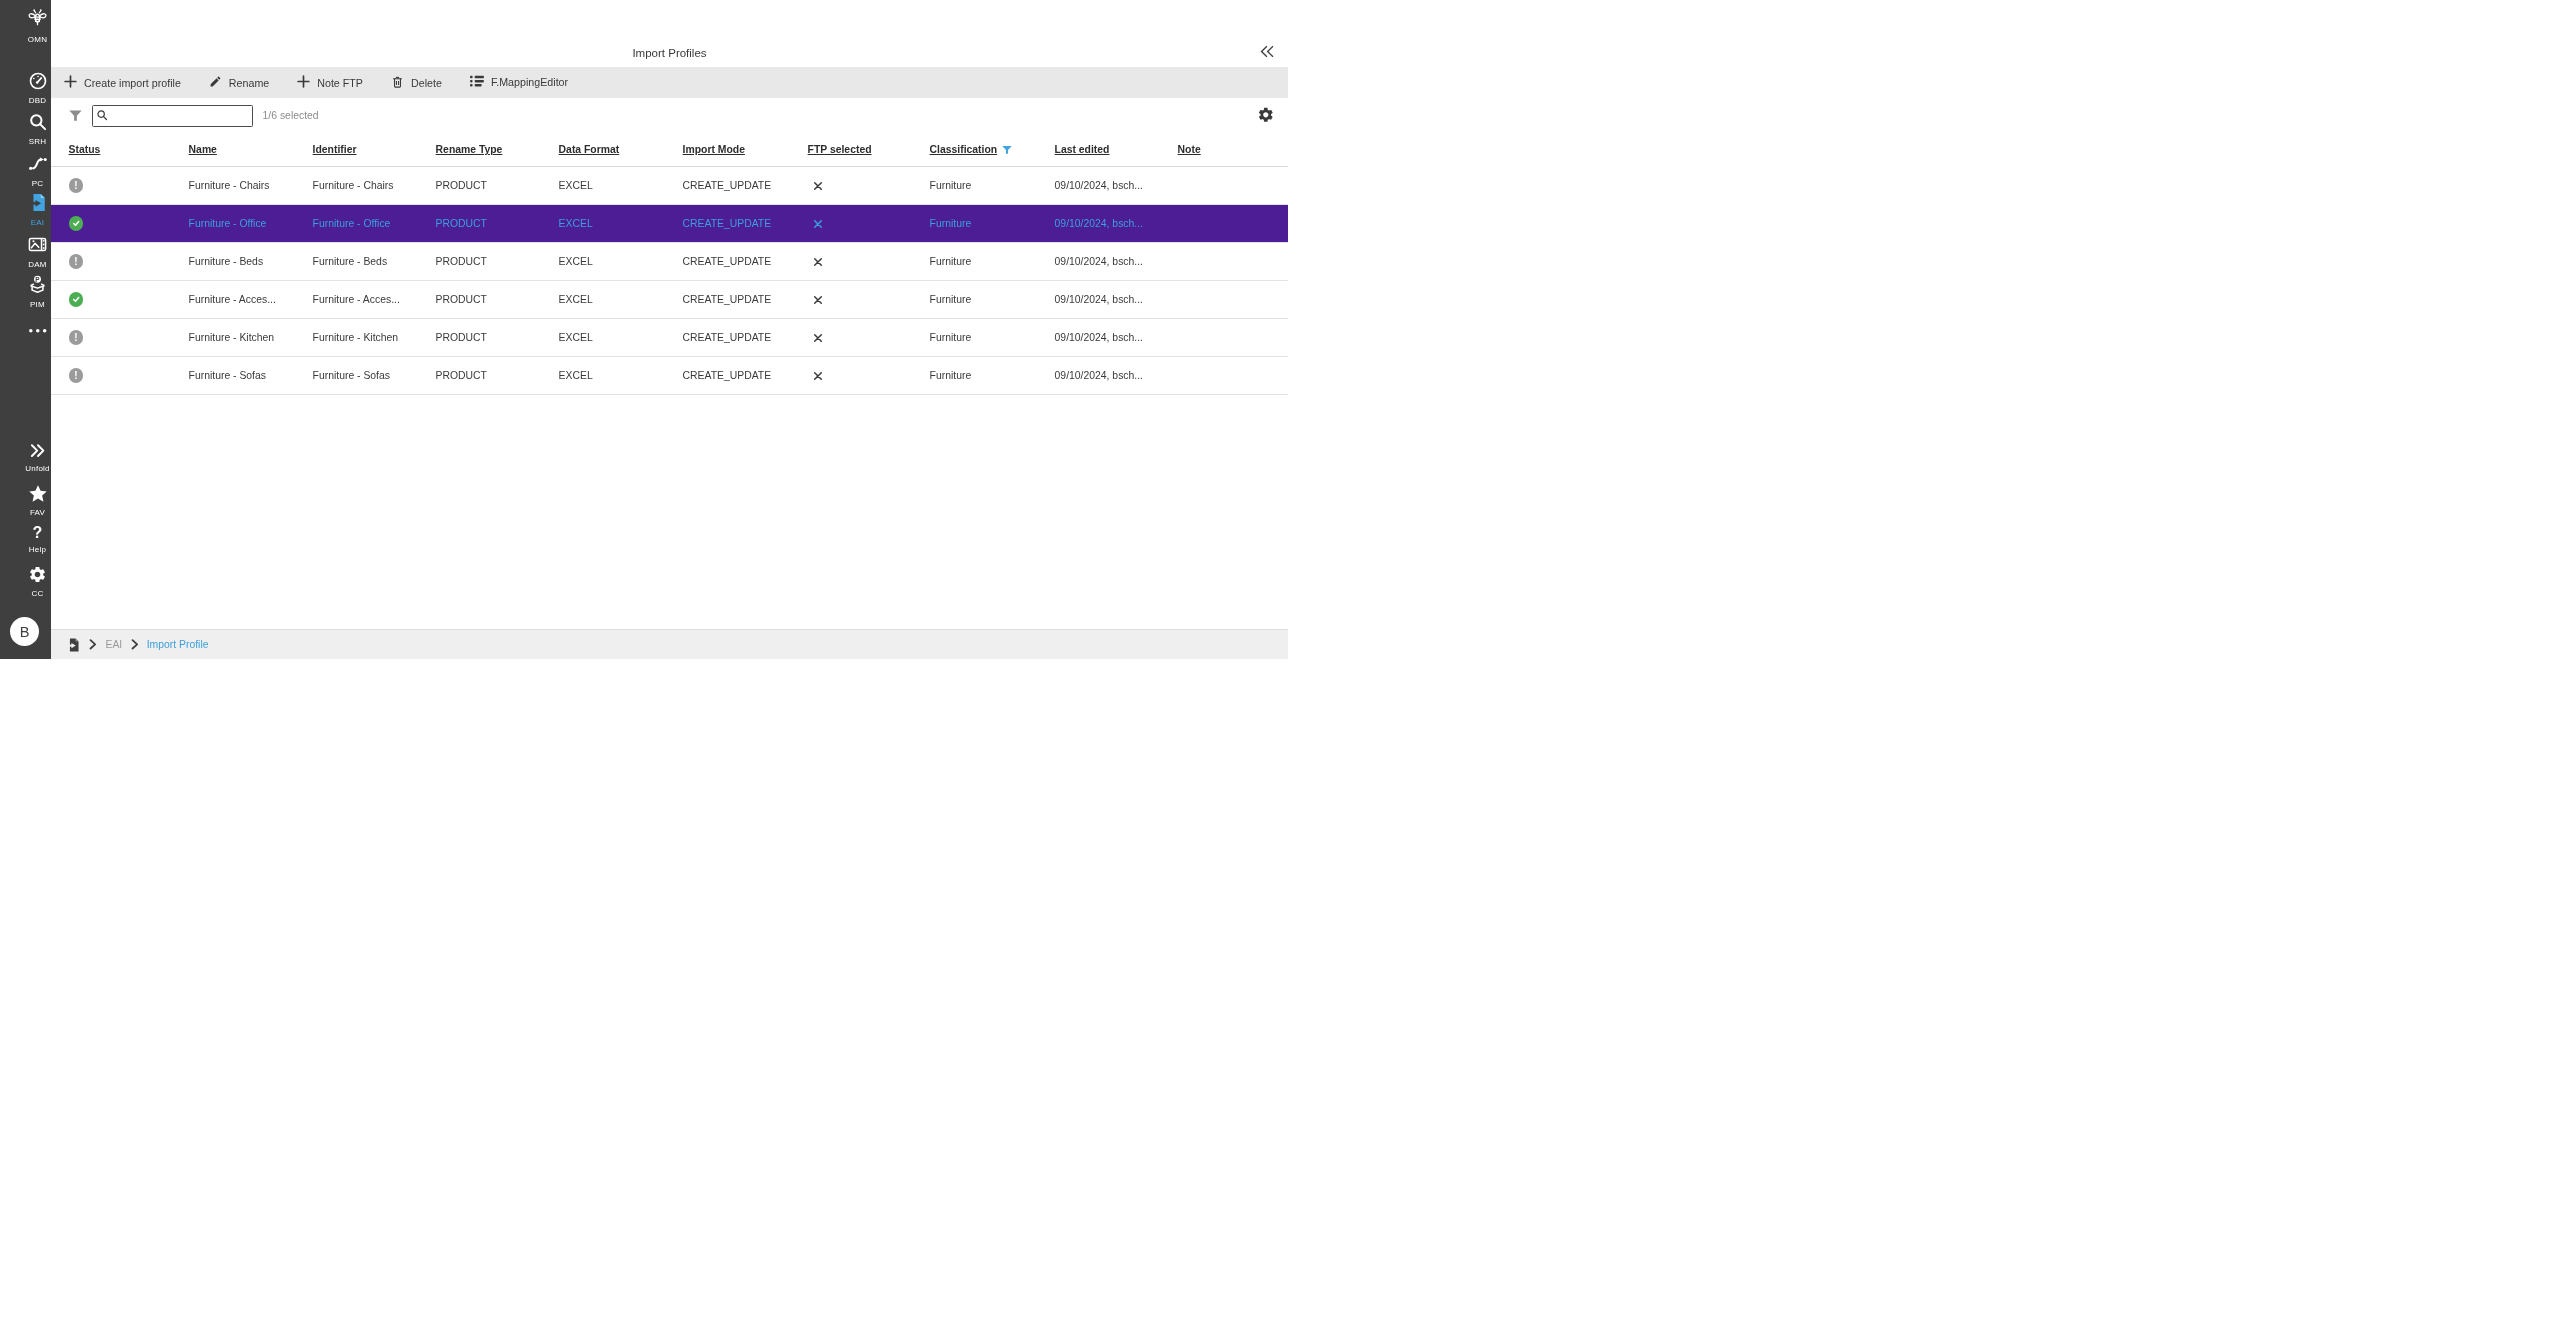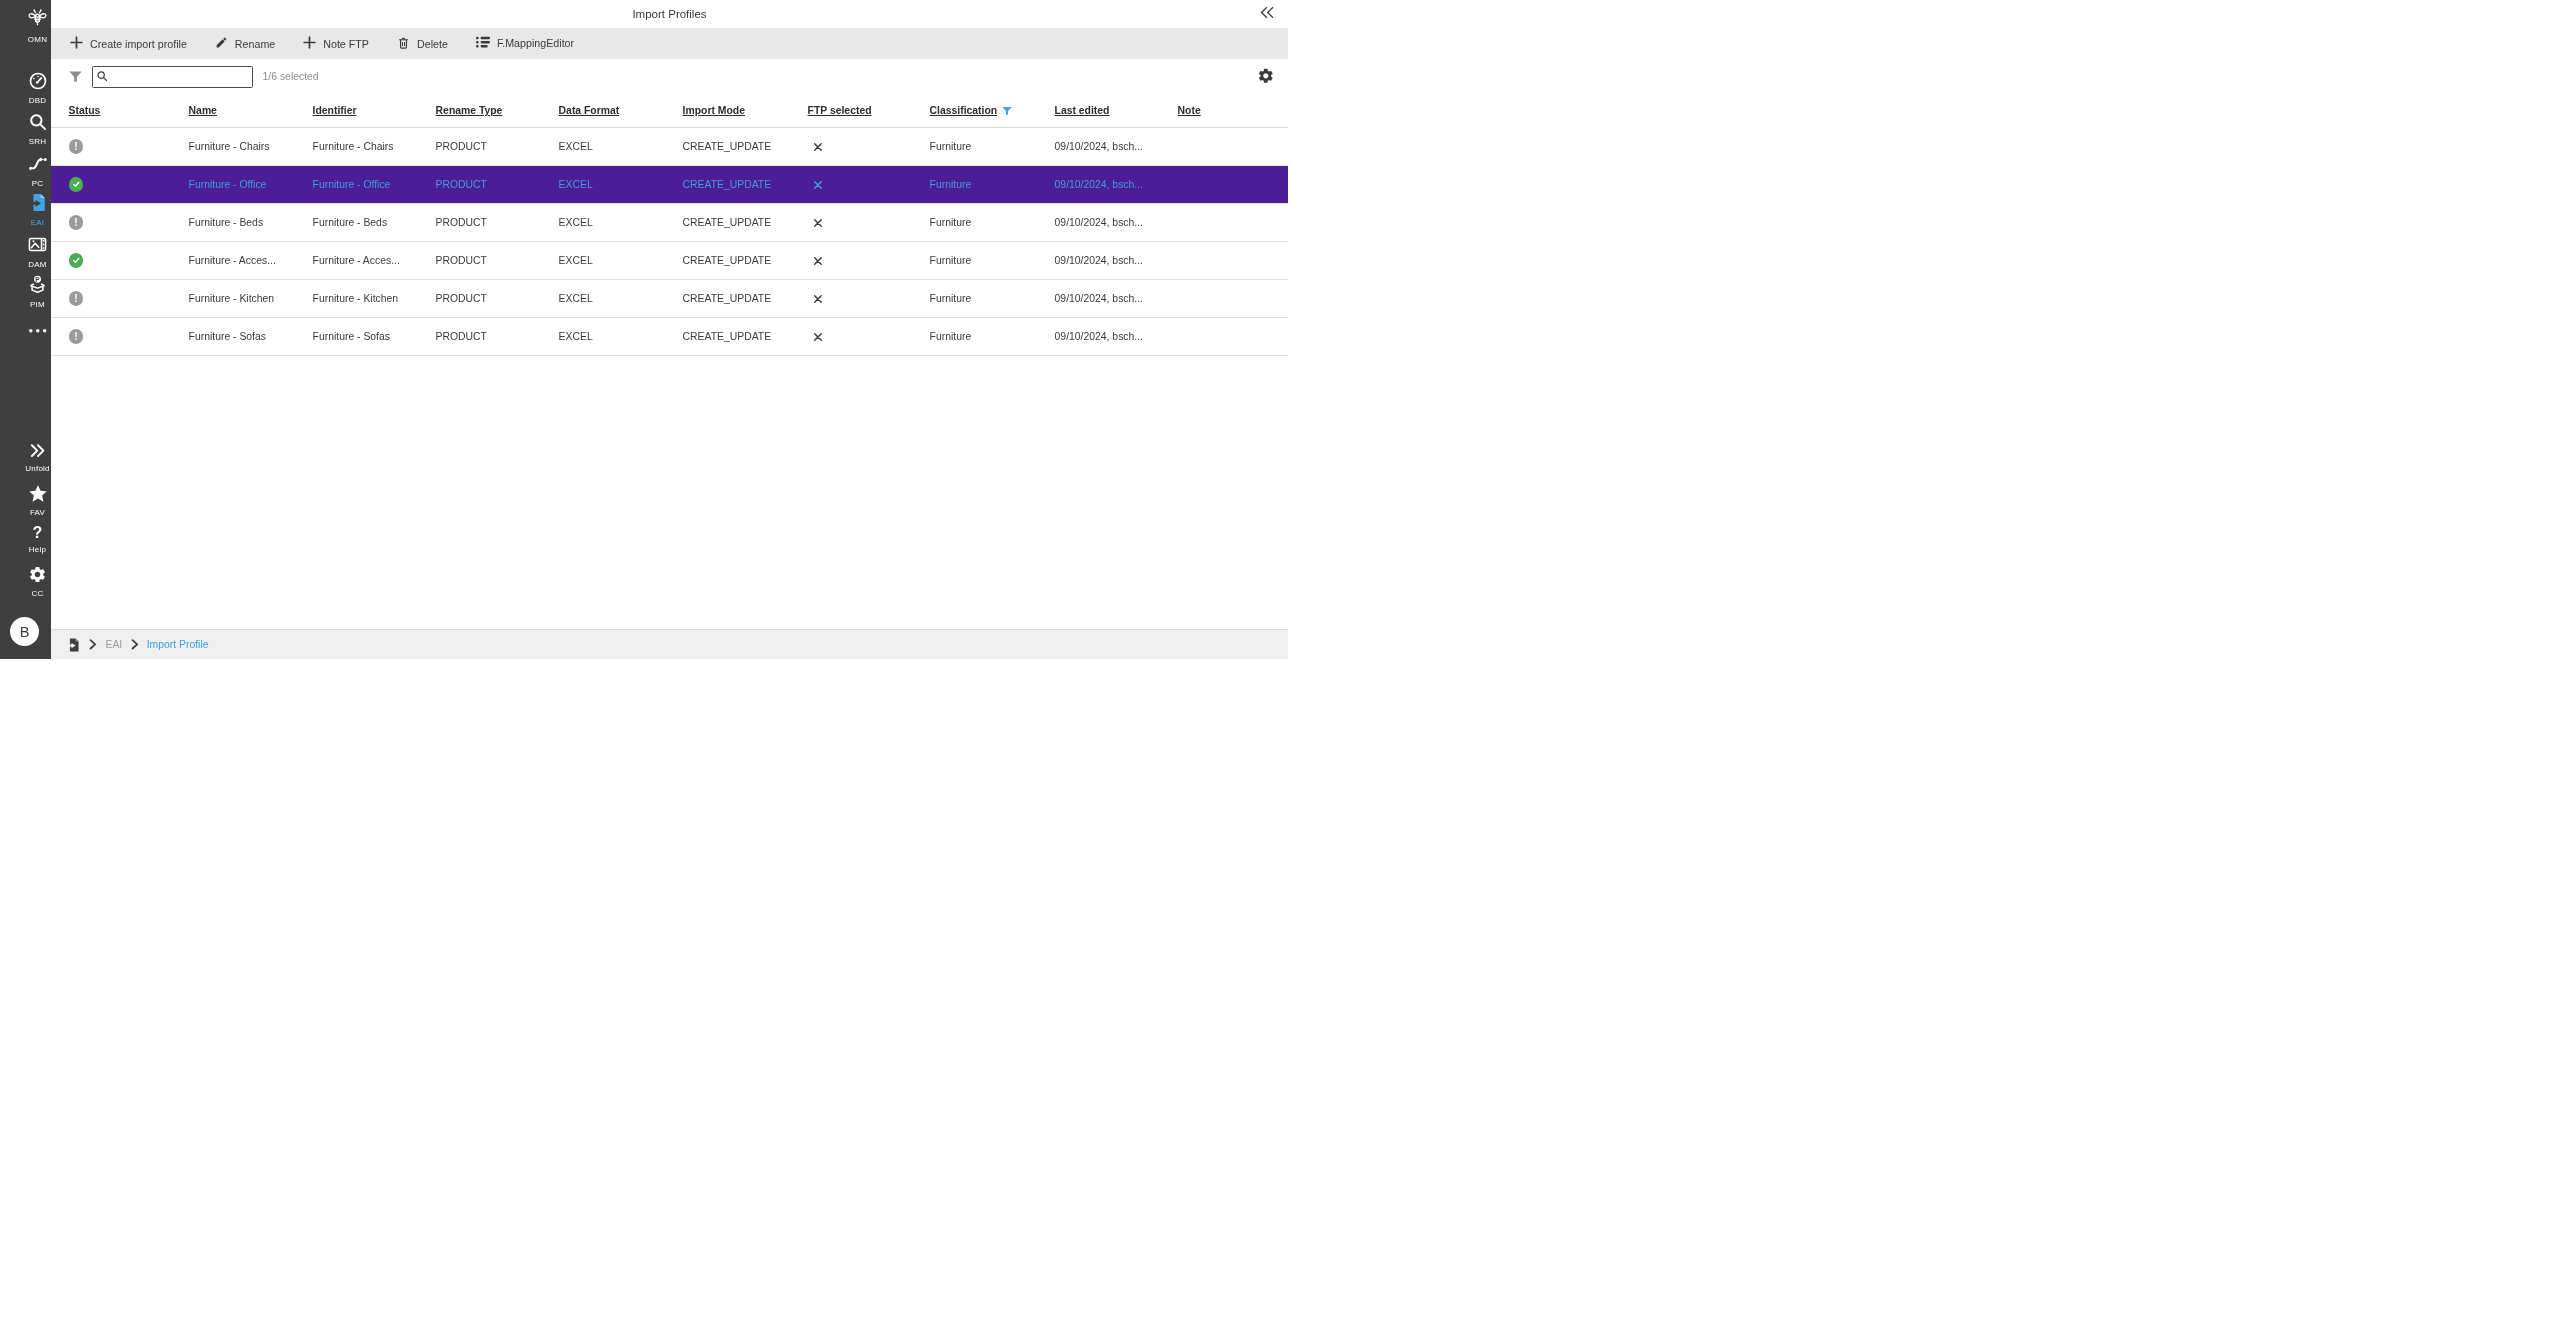--- a/index.html
+++ b/index.html
@@ -13,25 +13,25 @@
   .side-item .slbl{font-size:8px;letter-spacing:0.2px;}
   .side-item.active{color:#41a3e0;}
   .side-item.active .slbl{color:#41a3e0;}
   .avatar{position:absolute;left:10px;top:617px;width:29px;height:29px;border-radius:50%;
           background:#fff;display:flex;align-items:center;justify-content:center;
           font-size:14.6px;color:#3f3f3f;cursor:pointer;}
 
   
   .main{position:absolute;left:51px;top:0;width:1237px;height:659px;}
   .titlebar{position:relative;height:28px;}
-  .page-title{text-align:center;line-height:28px;font-size:11.5px;color:#3a3a3a;}
+  .page-title{text-align:center;line-height:28px;font-size:11.5px;color:#3a3a3a;margin-top:39px;}
   .collapse-btn{position:absolute;right:12.3px;top:6.1px;cursor:pointer;}
 
   .toolbar{height:31px;background:#e8e8e8;display:flex;align-items:center;
-           padding-left:19px;gap:28px;}
+           padding-left:13px;gap:28px;}
   .tbtn{display:flex;align-items:center;gap:7px;font-size:10.7px;color:#3a3a3a;cursor:pointer;white-space:nowrap;}
   .tbtn svg{flex:0 0 auto;}
 
   .filterbar{position:relative;height:35px;display:flex;align-items:center;background:#fff;}
   .funnel-btn{margin-left:17.6px;cursor:pointer;display:flex;}
   .searchwrap{position:relative;margin-left:10px;width:161px;height:22px;}
   .searchwrap svg{position:absolute;left:4.6px;top:4.6px;pointer-events:none;}
   input.search{width:100%;height:100%;box-sizing:border-box;border:1.5px solid #4a4a4a;
                border-radius:1.5px;background:#fff;padding:0 4.6px 0 21px;font-size:10px;
                font-family:"Liberation Sans",sans-serif;outline:none;}

